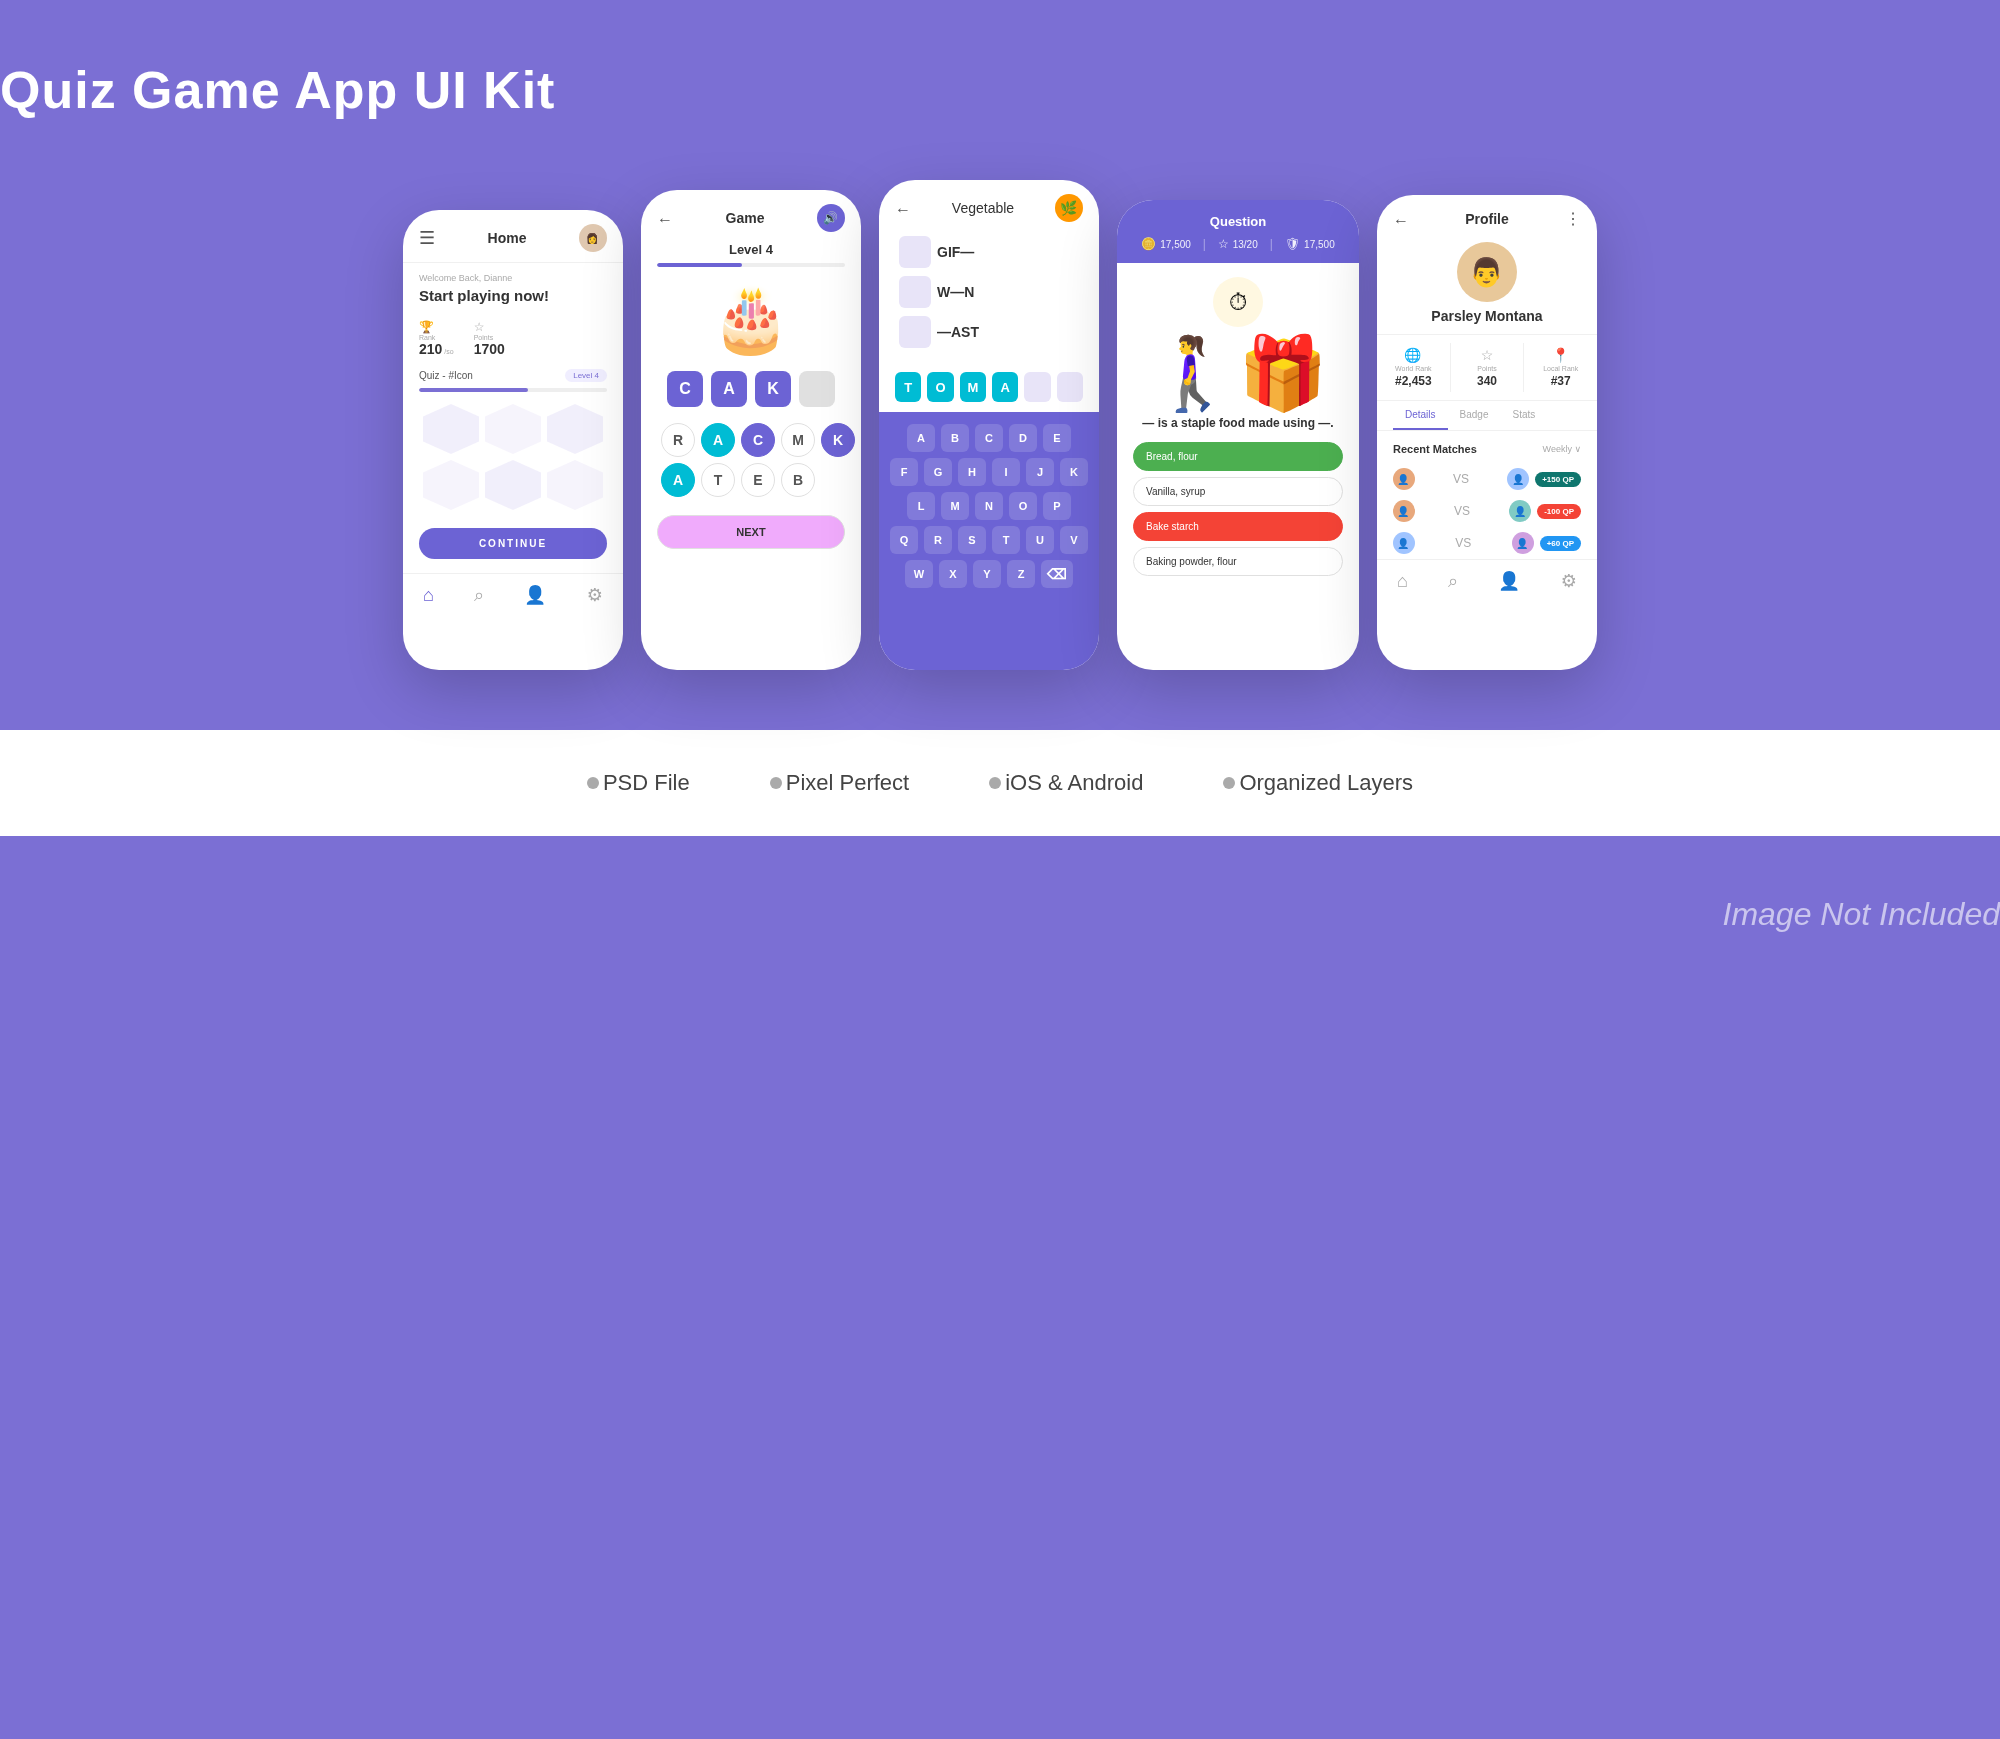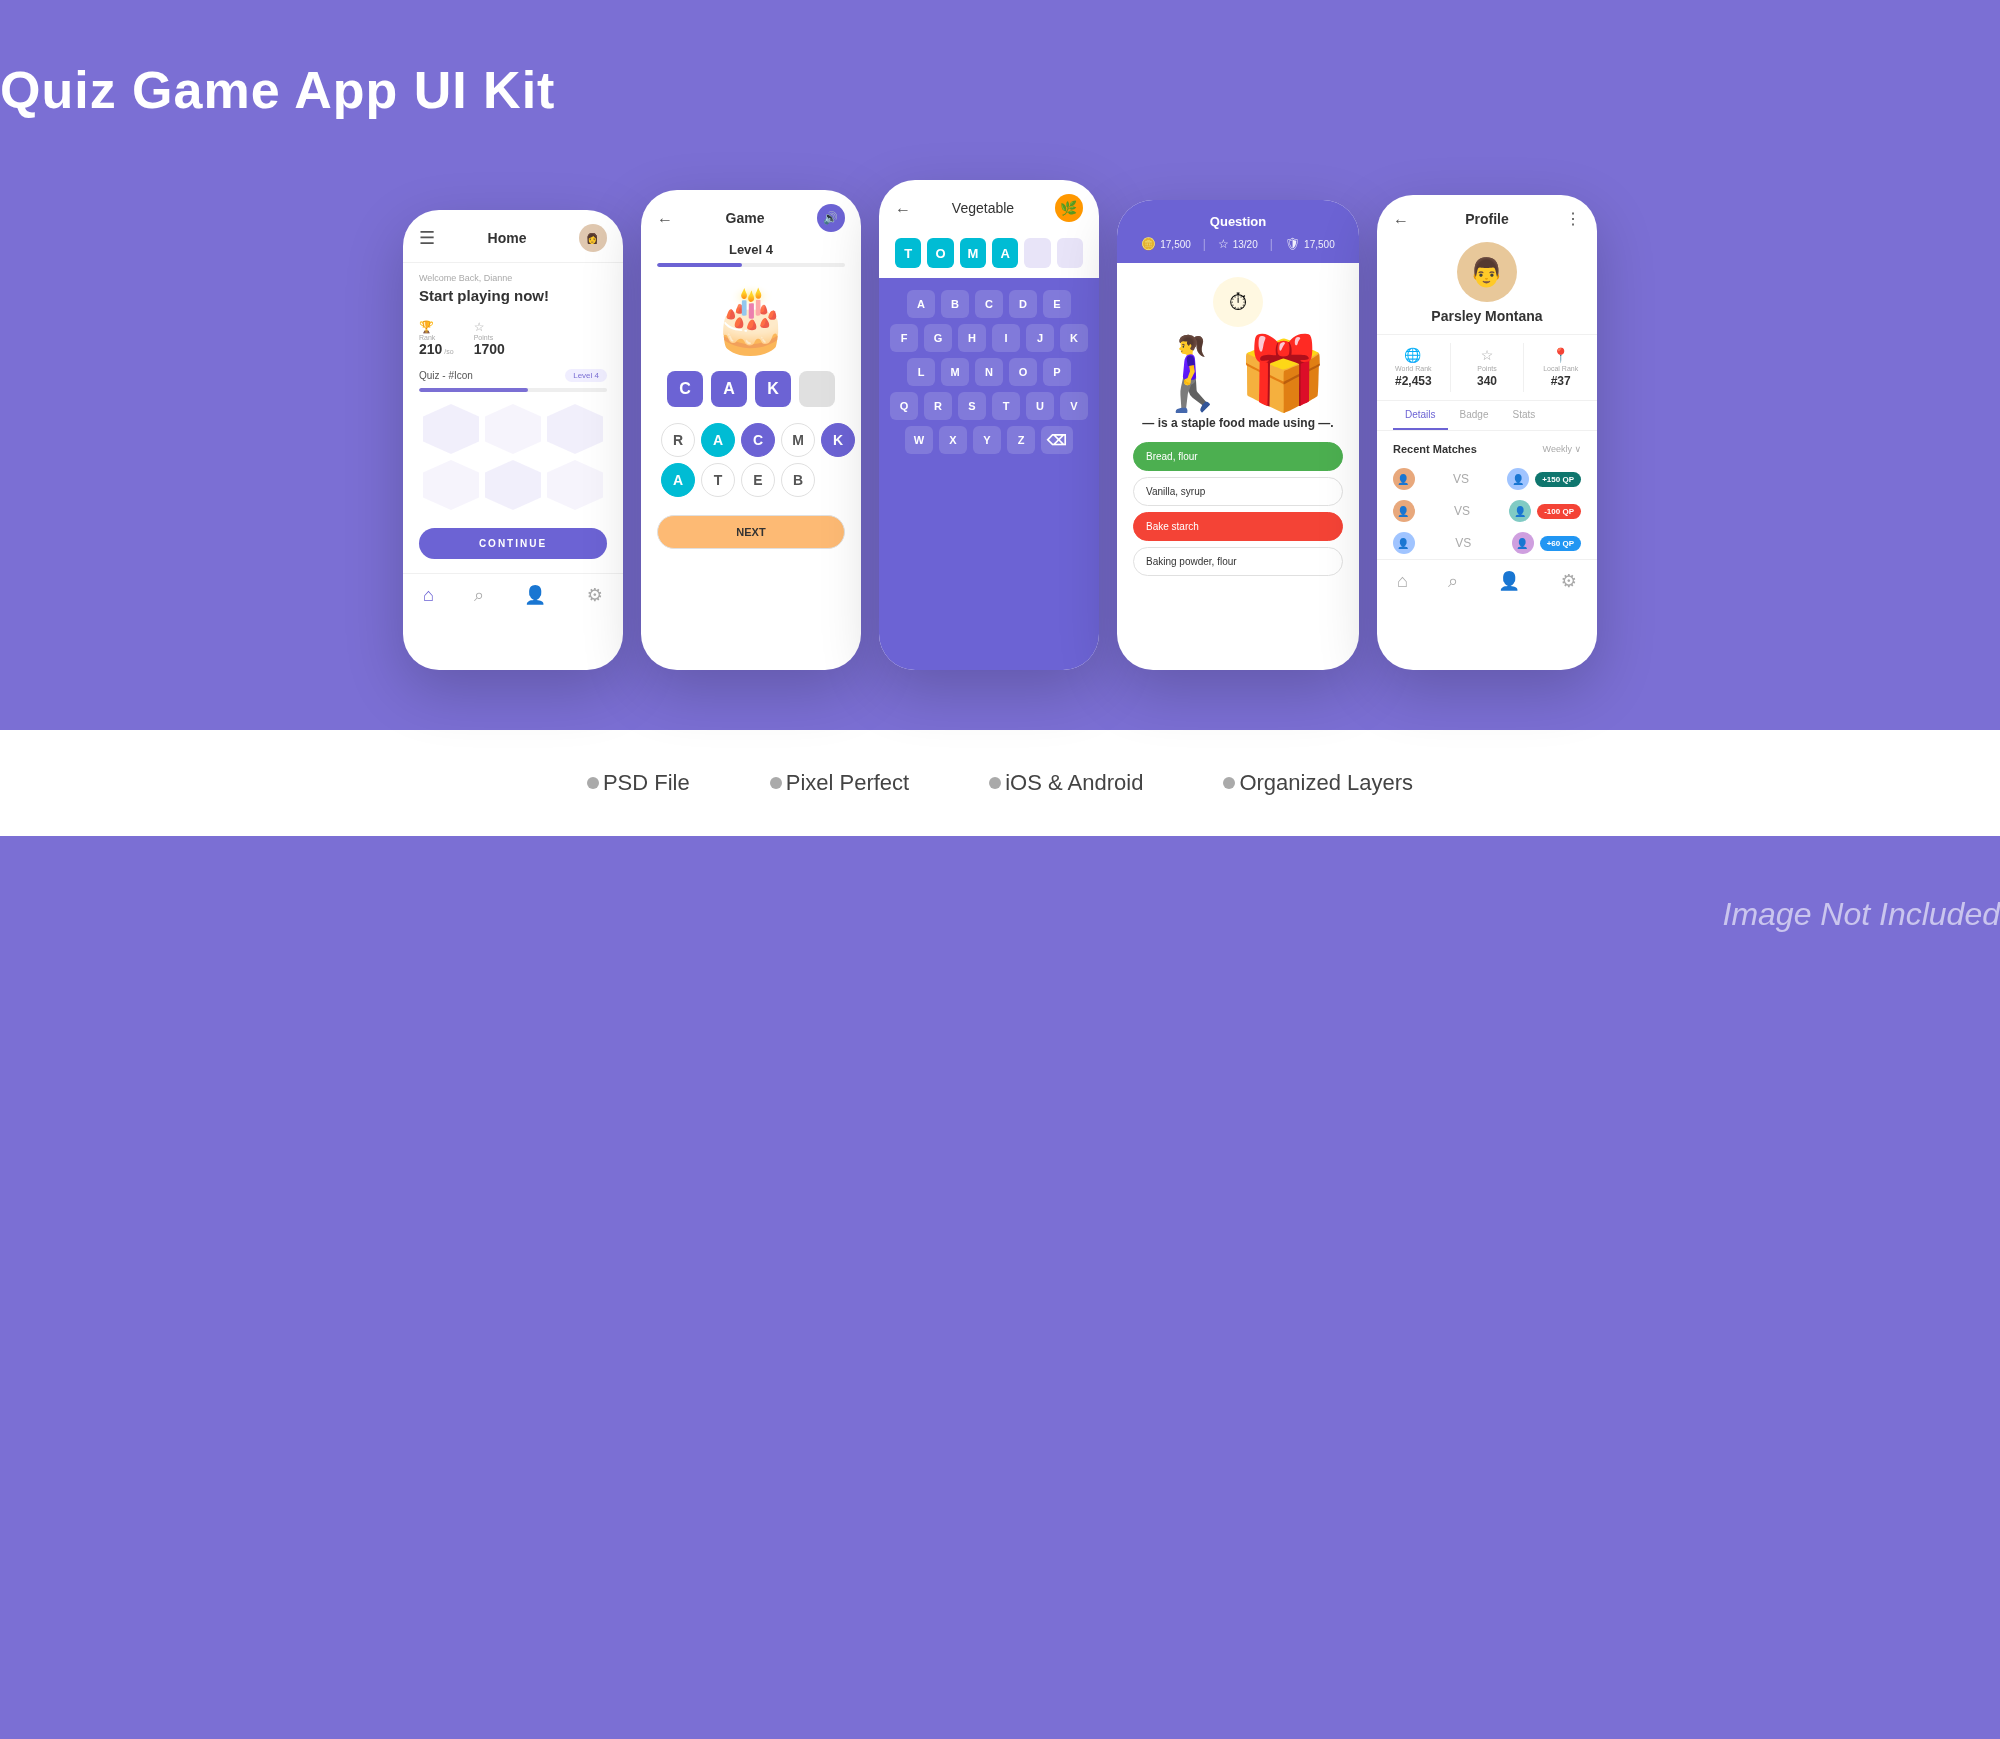--- a/index.html
+++ b/index.html
@@ -210,21 +210,21 @@
       color: white;
       border-color: #00bcd4;
     }
     .scramble-letter.purple {
       background: #6c63d4;
       color: white;
       border-color: #6c63d4;
     }
     .p2-next-btn {
       margin: 8px 16px;
-      background: #fdba74;
+      background: #f0abfc;
       color: #333;
       border: 1.5px solid #e0e0e0;
       border-radius: 24px;
       padding: 10px 0;
       width: calc(100% - 32px);
       font-size: 11px;
       font-weight: 700;
       cursor: pointer;
     }
 
@@ -571,20 +571,34 @@
       <div class="scramble-letter">B</div>
     </div>
     <button class="p2-next-btn">NEXT</button>
   </div>
 
   <div class="phone phone-3" style="display:flex; flex-direction:column;">
     <div class="p3-header">
       <span style="font-size:16px; color:#555;">←</span>
       <span class="p3-title">Vegetable</span>
       <div class="p3-icon">🌿</div>
+    </div>
+    <div class="p3-word-area">
+      <div class="word-row">
+        <div class="word-tile"></div>
+        <span class="word-label">GIF—</span>
+      </div>
+      <div class="word-row">
+        <div class="word-tile"></div>
+        <span class="word-label">W—N</span>
+      </div>
+      <div class="word-row">
+        <div class="word-tile"></div>
+        <span class="word-label">—AST</span>
+      </div>
     </div>
     <div class="p3-current-row">
       <div class="current-tile">T</div>
       <div class="current-tile">O</div>
       <div class="current-tile">M</div>
       <div class="current-tile">A</div>
       <div class="current-tile empty"></div>
       <div class="current-tile empty"></div>
     </div>
     <div class="p3-keyboard">

